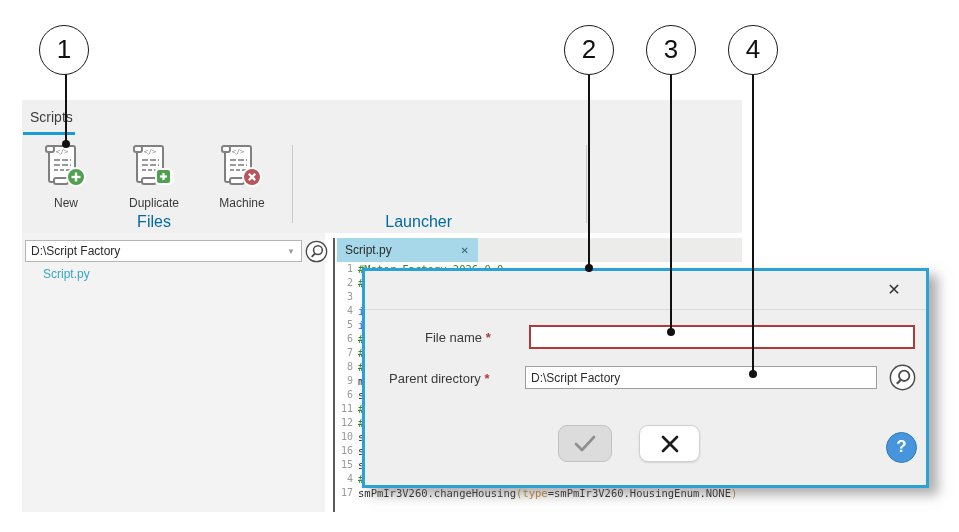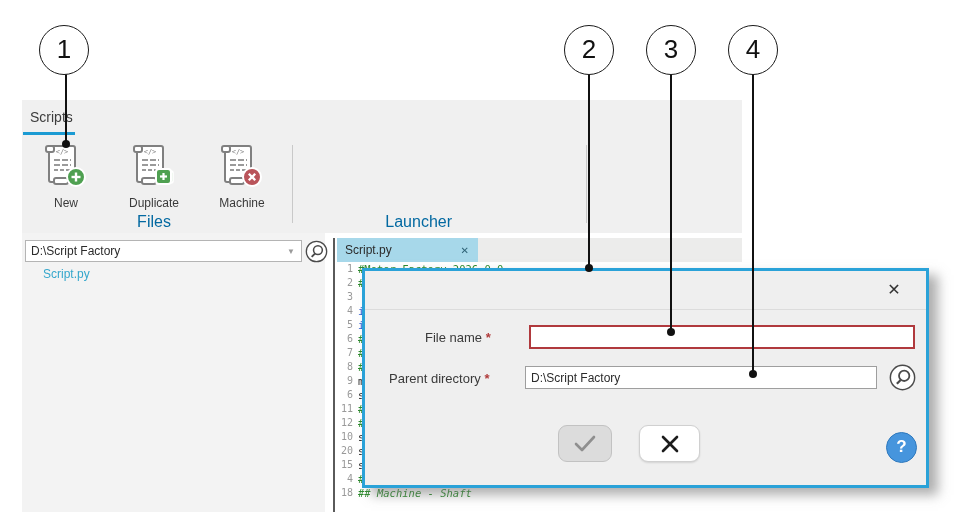--- a/index.html
+++ b/index.html
@@ -180,24 +180,24 @@
         <div class="code-line"><span class="num">4</span><span class="seg-keyword">i</span></div>
         <div class="code-line"><span class="num">5</span><span class="seg-keyword">i</span></div>
         <div class="code-line"><span class="num">6</span><span class="seg-comment">#</span></div>
         <div class="code-line"><span class="num">7</span><span class="seg-comment">#</span></div>
         <div class="code-line"><span class="num">8</span><span class="seg-comment">#</span></div>
         <div class="code-line"><span class="num">9</span><span class="seg-plain">m</span></div>
         <div class="code-line"><span class="num">6</span><span class="seg-plain">s</span></div>
         <div class="code-line"><span class="num">11</span><span class="seg-comment">#</span></div>
         <div class="code-line"><span class="num">12</span><span class="seg-comment">#</span></div>
         <div class="code-line"><span class="num">10</span><span class="seg-plain">s</span></div>
-        <div class="code-line"><span class="num">20</span><span class="seg-plain">s</span></div>
+        <div class="code-line"><span class="num">16</span><span class="seg-plain">s</span></div>
         <div class="code-line"><span class="num">15</span><span class="seg-plain">s</span></div>
         <div class="code-line"><span class="num">4</span><span class="seg-comment">#</span></div>
-        <div class="code-line"><span class="num">18</span><span class="seg-comment-italic">## Machine - Shaft</span></div>
+        <div class="code-line"><span class="num">17</span><span class="seg-plain">smPmIr3V260.changeHousing</span><span class="seg-orange">(</span><span class="seg-orange">type</span><span class="seg-plain">=smPmIr3V260.HousingEnum.NONE</span><span class="seg-orange">)</span></div>
       </div>
   </div>
 
   <div class="dialog">
     <div class="dlg-close">✕</div>
     <div class="dlg-titlesep"></div>
 
     <div class="dlg-label" style="left:12px;top:59px;margin-left:48px;">
       <span>File name</span> <span class="req">*</span>
     </div>

